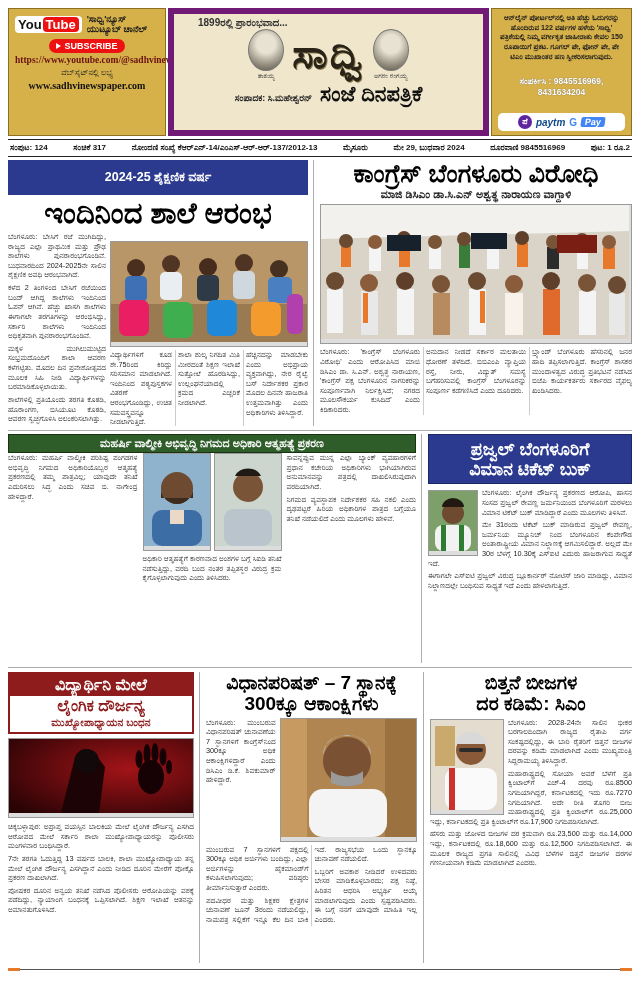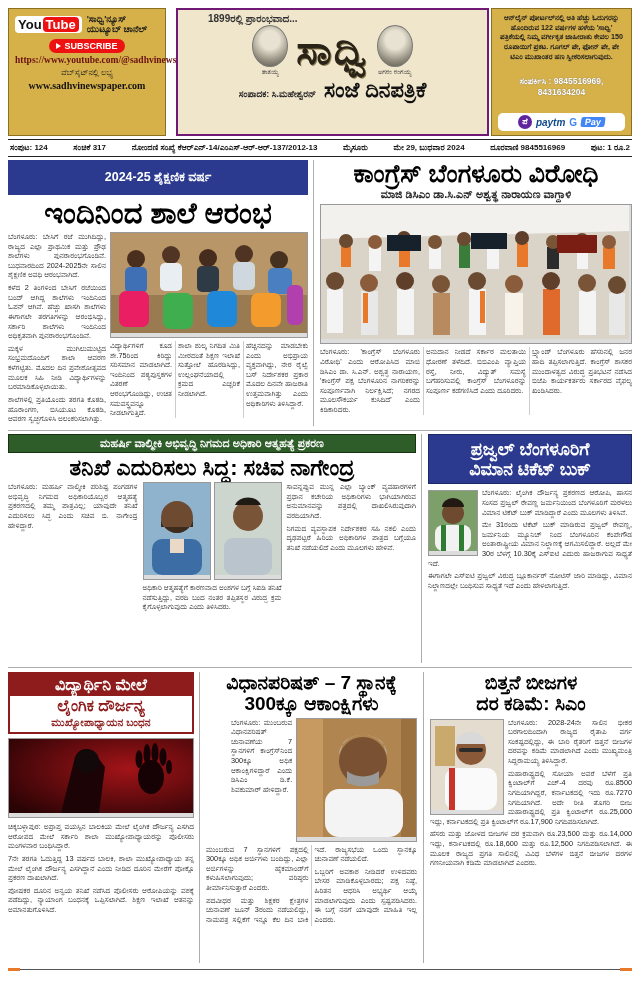--- a/index.html
+++ b/index.html
@@ -11,21 +11,21 @@
   .yt-box{width:158px;padding:5px 6px;text-align:center;}
   .yt-row{display:flex;align-items:center;justify-content:center;gap:5px;}
   .yt-logo{background:#fff;border-radius:4px;padding:1px 3px;font-weight:bold;font-size:13px;color:#111;display:inline-flex;align-items:center;}
   .yt-tube{background:#e11;color:#fff;border-radius:4px;padding:0 3px;margin-left:1px;}
   .yt-channel{font-size:9px;font-weight:bold;color:#1a1a1a;line-height:1.15;text-align:left;}
   .sub-btn{display:inline-flex;align-items:center;gap:3px;background:#e11;color:#fff;font-weight:bold;font-size:9px;padding:2px 7px;border-radius:7px;margin:3px 0 2px;}
   .play{width:0;height:0;border-left:5px solid #fff;border-top:3px solid transparent;border-bottom:3px solid transparent;display:inline-block;}
   .yt-url{font-family:"Liberation Serif",serif;font-weight:bold;font-size:9.5px;color:#6b1111;line-height:1.2;}
   .yt-note{font-size:8px;color:#222;margin:2px 0;}
   .yt-url2{font-family:"Liberation Serif",serif;font-weight:bold;font-size:10px;color:#111;}
-  .masthead{flex:1;background:#f0e6cc;border:2px solid #701a75;display:flex;flex-direction:column;align-items:center;padding:3px 16px;box-sizing:border-box;margin-left:8px;}
+  .masthead{flex:1;background:#f0e6cc;border:6px solid #701a75;display:flex;flex-direction:column;align-items:center;padding:3px 10px;box-sizing:border-box;}
   .tagline{font-size:10px;font-weight:bold;color:#333;align-self:flex-start;margin-left:14px;}
   .logo-row{display:flex;align-items:center;justify-content:center;gap:8px;width:100%;}
   .oval{width:34px;height:40px;border-radius:50%;background:radial-gradient(circle at 50% 35%,#e8e2d2 0 30%,#8d8879 70%,#55503f);border:1px solid #777;position:relative;}
   .oval-lbl{font-size:6.5px;text-align:center;color:#333;margin-top:1px;}
   .big-logo{font-size:40px;font-weight:bold;color:#2a2418;font-family:"Liberation Serif",serif;letter-spacing:2px;text-shadow:1px 1px 0 #8d7c4f;line-height:1;}
   .ed-row{display:flex;align-items:baseline;gap:8px;margin-top:2px;}
   .editor{font-size:9px;font-weight:bold;color:#222;}
   .subtitle{font-size:21px;font-weight:bold;color:#111;}
   .ad-box{width:141px;padding:4px 6px;text-align:center;display:flex;flex-direction:column;justify-content:space-between;}
   .ad-text{font-size:7.2px;line-height:1.35;color:#1c1c1c;font-weight:bold;}
@@ -44,21 +44,21 @@
   .kicker{background:#2b3a8f;color:#fff;text-align:center;font-weight:bold;font-size:12.5px;padding:10px 0;border:1px solid #1c2althou766;}
   
   .row1{display:flex;height:266px;margin-top:3px;}
   .artA{width:306px;padding-right:5px;box-sizing:border-box;overflow:hidden;}
   .artB{flex:1;padding-left:6px;box-sizing:border-box;overflow:hidden;}
   .hlA{font-size:29px;font-weight:bold;color:#000;text-align:center;line-height:1.1;margin:3px 0 2px;}
   .hlB{font-size:25px;font-weight:bold;color:#000;text-align:center;line-height:1.05;margin:0 0 2px;}
   .subB{font-size:11px;font-weight:bold;text-align:center;color:#222;margin-bottom:3px;}
   .schoolflex{display:flex;gap:4px;}
   .schoolleft{width:104px;}
-  .schoolright{flex:1;}
+  .schoolright{flex:1;margin-top:9px;}
   .cols3{column-count:3;column-gap:6px;column-rule:1px solid #ccc;margin-top:3px;}
   
   .row2{display:flex;height:233px;margin-top:4px;border-top:1px solid #adadad;padding-top:3px;box-sizing:border-box;}
   .artC{width:414px;padding-right:5px;box-sizing:border-box;overflow:hidden;}
   .artD{flex:1;padding-left:6px;box-sizing:border-box;overflow:hidden;}
   .strip{background:#2f5d2a;border:1px solid #173312;color:#fff;font-weight:bold;font-size:11px;text-align:center;padding:2px 12px;}
   .hlC{font-size:22px;font-weight:bold;text-align:center;color:#000;margin:3px 0;line-height:1.05;}
   .probeflex{display:flex;gap:5px;}
   .probeflex>div{flex:1;}
   .portraits{display:flex;gap:3px;margin-bottom:3px;}
@@ -249,21 +249,20 @@
         <p>ಬೆಂಗಳೂರು: 'ಕಾಂಗ್ರೆಸ್ ಬೆಂಗಳೂರು ವಿರೋಧಿ' ಎಂದು ಆರೋಪಿಸಿದ ಮಾಜಿ ಡಿಸಿಎಂ ಡಾ. ಸಿ.ಎನ್. ಅಶ್ವತ್ಥ ನಾರಾಯಣ, 'ಕಾಂಗ್ರೆಸ್ ಪಕ್ಷ ಬೆಂಗಳೂರಿನ ನಾಗರಿಕರನ್ನು ಸಂಪೂರ್ಣವಾಗಿ ನಿರ್ಲಕ್ಷಿಸಿದೆ; ನಗರದ ಮೂಲಸೌಕರ್ಯ ಕುಸಿದಿದೆ' ಎಂದು ಕಿಡಿಕಾರಿದರು.</p>
         <p>ಅನುದಾನ ನೀಡದೆ ಸರ್ಕಾರ ಮಲತಾಯಿ ಧೋರಣೆ ತಳೆದಿದೆ. ಬಿಬಿಎಂಪಿ ವ್ಯಾಪ್ತಿಯ ರಸ್ತೆ, ನೀರು, ವಿದ್ಯುತ್ ಸಮಸ್ಯೆ ಬಗೆಹರಿಸುವಲ್ಲಿ ಕಾಂಗ್ರೆಸ್ ಬೆಂಗಳೂರನ್ನು ಸಂಪೂರ್ಣ ಕಡೆಗಣಿಸಿದೆ ಎಂದು ದೂರಿದರು.</p>
         <p>ಬ್ರ್ಯಾಂಡ್ ಬೆಂಗಳೂರು ಹೆಸರಿನಲ್ಲಿ ಜನರ ಹಾದಿ ತಪ್ಪಿಸಲಾಗುತ್ತಿದೆ. ಕಾಂಗ್ರೆಸ್ ಶಾಸಕರ ಮುಂದಾಳತ್ವದ ವಿರುದ್ಧ ಪ್ರತಿಭಟನೆ ನಡೆಸಿದ ಬಿಜೆಪಿ ಕಾರ್ಯಕರ್ತರು ಸರ್ಕಾರದ ವೈಫಲ್ಯ ಖಂಡಿಸಿದರು.</p>
       </div>
     </div>
   </div>
 
   <div class="row2">
     <div class="artC vr">
       <div class="strip">ಮಹರ್ಷಿ ವಾಲ್ಮೀಕಿ ಅಭಿವೃದ್ಧಿ ನಿಗಮದ ಅಧಿಕಾರಿ ಆತ್ಮಹತ್ಯೆ ಪ್ರಕರಣ</div>
-      <div class="hlC">ತನಿಖೆ ಎದುರಿಸಲು ಸಿದ್ಧ: ಸಚಿವ ನಾಗೇಂದ್ರ</div>
       <div class="probeflex">
         <div>
           <p>ಬೆಂಗಳೂರು: ಮಹರ್ಷಿ ವಾಲ್ಮೀಕಿ ಪರಿಶಿಷ್ಟ ಪಂಗಡಗಳ ಅಭಿವೃದ್ಧಿ ನಿಗಮದ ಅಧಿಕಾರಿಯೊಬ್ಬರ ಆತ್ಮಹತ್ಯೆ ಪ್ರಕರಣದಲ್ಲಿ ತಮ್ಮ ಪಾತ್ರವಿಲ್ಲ; ಯಾವುದೇ ತನಿಖೆ ಎದುರಿಸಲು ಸಿದ್ಧ ಎಂದು ಸಚಿವ ಬಿ. ನಾಗೇಂದ್ರ ಹೇಳಿದ್ದಾರೆ.</p>
         </div>
         <div>
           <div class="portraits">
             <div class="photo">
               <svg width="66" height="92" viewBox="0 0 66 92">
                   <rect width="66" height="92" fill="#8fb3cd"></rect>
                   <circle cx="33" cy="34" r="16" fill="#6e4a30"></circle>
@@ -344,21 +343,21 @@
       <p>7ನೇ ತರಗತಿ ಓದುತ್ತಿದ್ದ 13 ವರ್ಷದ ಬಾಲಕಿ, ಶಾಲಾ ಮುಖ್ಯೋಪಾಧ್ಯಾಯ ತನ್ನ ಮೇಲೆ ಲೈಂಗಿಕ ದೌರ್ಜನ್ಯ ಎಸಗಿದ್ದಾನೆ ಎಂದು ನೀಡಿದ ದೂರಿನ ಮೇರೆಗೆ ಪೋಕ್ಸೊ ಪ್ರಕರಣ ದಾಖಲಾಗಿದೆ.</p>
       <p>ಪೋಷಕರ ದೂರಿನ ಅನ್ವಯ ತನಿಖೆ ನಡೆಸಿದ ಪೊಲೀಸರು ಆರೋಪಿಯನ್ನು ವಶಕ್ಕೆ ಪಡೆದಿದ್ದು, ನ್ಯಾಯಾಂಗ ಬಂಧನಕ್ಕೆ ಒಪ್ಪಿಸಲಾಗಿದೆ. ಶಿಕ್ಷಣ ಇಲಾಖೆ ಆತನನ್ನು ಅಮಾನತುಗೊಳಿಸಿದೆ.</p>
     </div>
 
     <div class="colF vr">
       <div class="hlF">
         <div>ವಿಧಾನಪರಿಷತ್ – 7 ಸ್ಥಾನಕ್ಕೆ</div>
         <div>300ಕ್ಕೂ ಆಕಾಂಕ್ಷಿಗಳು</div>
       </div>
       <div class="mlcflex">
-        <div style="width:70px;margin-left:25px;">
+        <div style="width:70px;">
           <p>ಬೆಂಗಳೂರು: ಮುಂಬರುವ ವಿಧಾನಪರಿಷತ್ ಚುನಾವಣೆಯ 7 ಸ್ಥಾನಗಳಿಗೆ ಕಾಂಗ್ರೆಸ್‌ನಿಂದ 300ಕ್ಕೂ ಅಧಿಕ ಆಕಾಂಕ್ಷಿಗಳಿದ್ದಾರೆ ಎಂದು ಡಿಸಿಎಂ ಡಿ.ಕೆ. ಶಿವಕುಮಾರ್ ಹೇಳಿದ್ದಾರೆ.</p>
         </div>
         <div class="photo">
           <svg width="136" height="118" viewBox="0 0 136 118">
             <rect width="136" height="118" fill="#b0854f"></rect>
             <rect x="0" y="0" width="26" height="118" fill="#c79a62"></rect>
               <rect x="104" y="0" width="32" height="118" fill="#9a713f"></rect>
             <circle cx="66" cy="42" r="24" fill="#7a5233"></circle>
             <path d="M42 36 a24 20 0 0 1 48 0 l-4 -12 a24 18 0 0 0 -40 0z" fill="#b9b9b9"></path>
             <path d="M50 52 a20 14 0 0 0 32 0 v12 a22 10 0 0 1 -32 0z" fill="#9a9a9a"></path>

